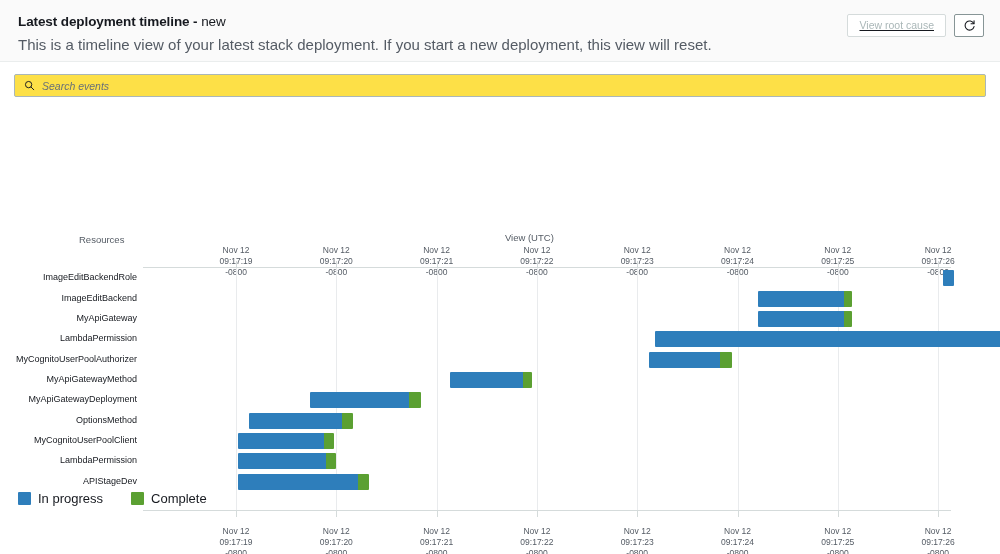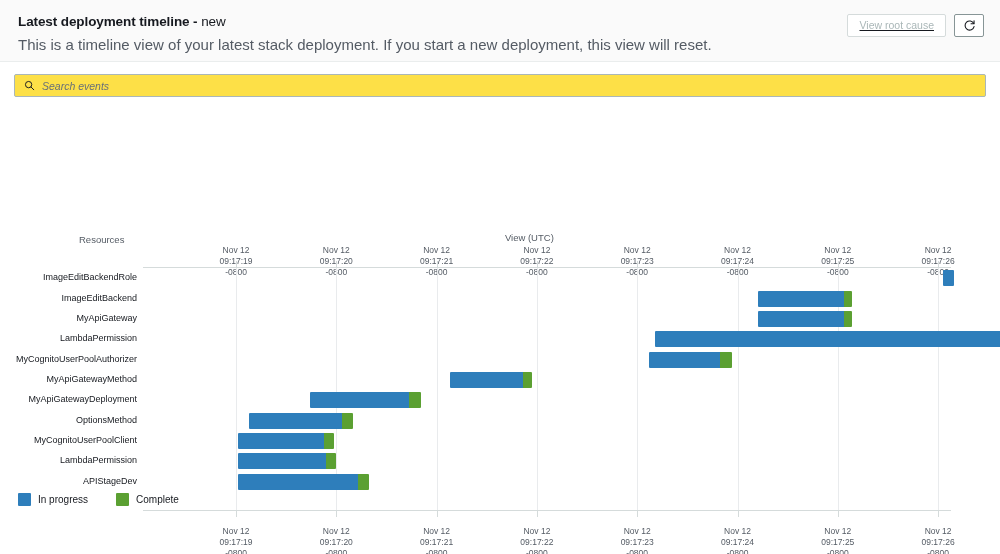--- a/index.html
+++ b/index.html
@@ -204,21 +204,21 @@
     display: flex;
     align-items: center;
     gap: 7px;
   }
   .legend-swatch {
     width: 13px;
     height: 13px;
     border-radius: 1px;
   }
   .legend-label {
-    font-size: 10px;
+    font-size: 13px;
     color: #16191f;
   }
 </style>
 </head>
 <body>
 
 <div class="panel">
 
   <div class="panel-header">
     <div class="header-left">

